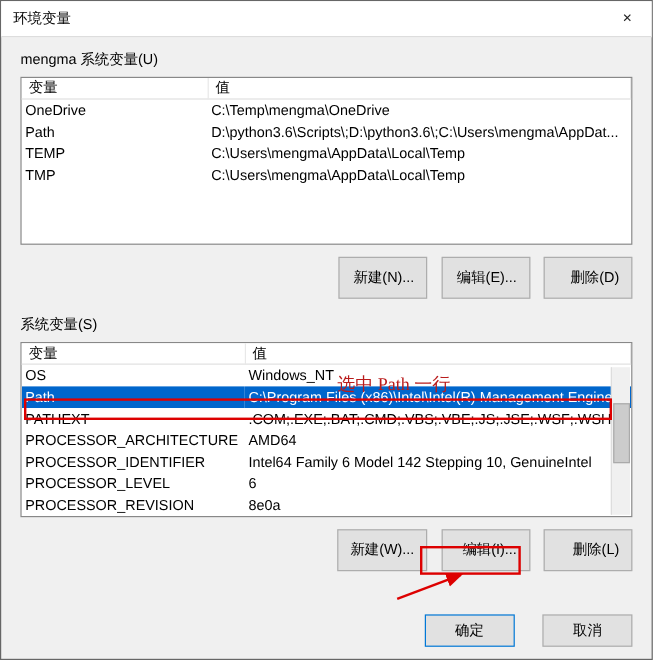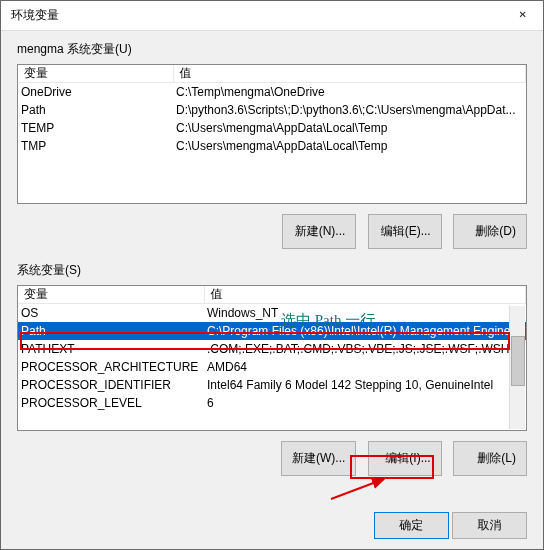--- a/index.html
+++ b/index.html
@@ -13,23 +13,23 @@
 .table-inner { overflow: hidden; }
 table { width: 100%; border-collapse: collapse; table-layout: fixed; }
 th { text-align: left; font-weight: normal; background: #fff; border-bottom: 1px solid #e8e8e8; border-right: 1px solid #e8e8e8; padding: 0 6px; }
 td { padding: 2px 3px; white-space: nowrap; overflow: hidden; text-overflow: ellipsis; }
 tr.selected td { background: #0066cc; color: #fff; }
 .scrollbar-v { position: absolute; right: 1px; top: 20px; bottom: 1px; width: 16px; background: #f0f0f0; border-left: 1px solid #ddd; }
 .scroll-thumb { background: #ccc; border: 1px solid #aaa; width: 14px; margin: 0 auto; }
 .btn-row { text-align: right; margin-top: 10px; }
 .btn { display: inline-block; min-width: 74px; padding: 8px 10px; background: #e1e1e1; border: 1px solid #adadad; cursor: pointer; text-align: right; margin-left: 8px; }
 .main-btns { position: absolute; bottom: 10px; right: 16px; }
-.main-btn { display: inline-block; min-width: 75px; padding: 4px 14px; background: #e1e1e1; border: 1px solid #adadad; cursor: pointer; text-align: center; margin-left: 0; }
+.main-btn { display: inline-block; min-width: 75px; padding: 4px 14px; background: #e1e1e1; border: 1px solid #adadad; cursor: pointer; text-align: center; margin-left: 20px; }
 .main-btn.default { border-color: #0078d7; }
-.annotation { position: absolute; color: #0f766e; font-size: 15px; pointer-events: none; font-family: "SimSun", serif; }
+.annotation { position: absolute; color: #b91c1c; font-size: 15px; pointer-events: none; font-family: "SimSun", serif; }
 .red-box { position: absolute; border: 2px solid #d00; pointer-events: none; }
 .arrow { position: absolute; pointer-events: none; }
 </style>
 </head>
 <body>
 
 <div class="outer-border">
   <div class="titlebar">
     <span>环境变量</span>
     <span class="close-x">✕</span>
@@ -109,20 +109,24 @@
                 <td>AMD64</td>
               </tr>
               <tr>
                 <td>PROCESSOR_IDENTIFIER</td>
                 <td>Intel64 Family 6 Model 142 Stepping 10, GenuineIntel</td>
               </tr>
               <tr>
                 <td>PROCESSOR_LEVEL</td>
                 <td>6</td>
               </tr>
+              <tr>
+                <td>PROCESSOR_REVISION</td>
+                <td>8e0a</td>
+              </tr>
             </tbody>
         </table>
       </div>
       <div class="scrollbar-v">
         <div class="scroll-thumb" style="height:50px;margin-top:30px;"></div>
       </div>
     </div>
     <div class="btn-row">
       <span class="btn">新建(W)...</span>
       <span class="btn">编辑(I)...</span>

